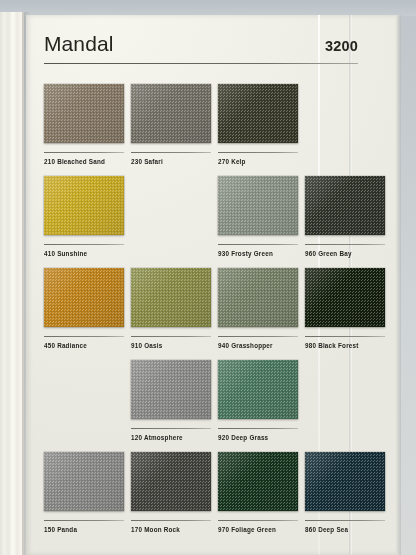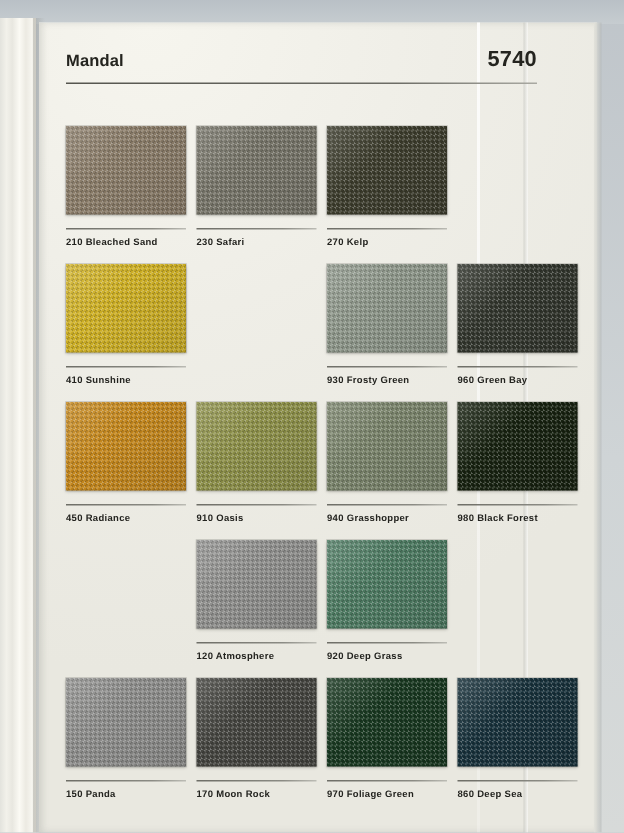--- a/index.html
+++ b/index.html
@@ -76,22 +76,22 @@
     position: absolute;
     left: 44px; top: 32px;
     width: 314px;
   }
   #header-row {
     display: flex;
     align-items: baseline;
     justify-content: space-between;
   }
   #collection-name {
-    font-size: 11px;
-    font-weight: bold;
+    font-size: 21px;
+    font-weight: normal;
     letter-spacing: .1px;
     color: #24241f;
     text-align: right;
   }
   #collection-code {
     font-size: 14.5px;
     font-weight: bold;
     letter-spacing: .2px;
     color: #24241f;
   }
@@ -169,21 +169,21 @@
   <div id="book-spine-shade"></div>
 
   <div id="page"></div>
   <div id="page-sheen-a"></div>
   <div id="page-sheen-b"></div>
   <div id="page-edge-right"></div>
 
   <div id="header">
     <div id="header-row">
       <div id="collection-name">Mandal</div>
-      <div id="collection-code">5740</div>
+      <div id="collection-code">3200</div>
     </div>
     <div id="header-rule"></div>
   </div>
 
   <div id="grid">
       <div class="cell">
         <div class="swatch" style="background: rgb(138, 124, 104);"></div>
         <div class="swatch-rule"></div>
         <div class="swatch-label">210 Bleached Sand</div>
       </div>

